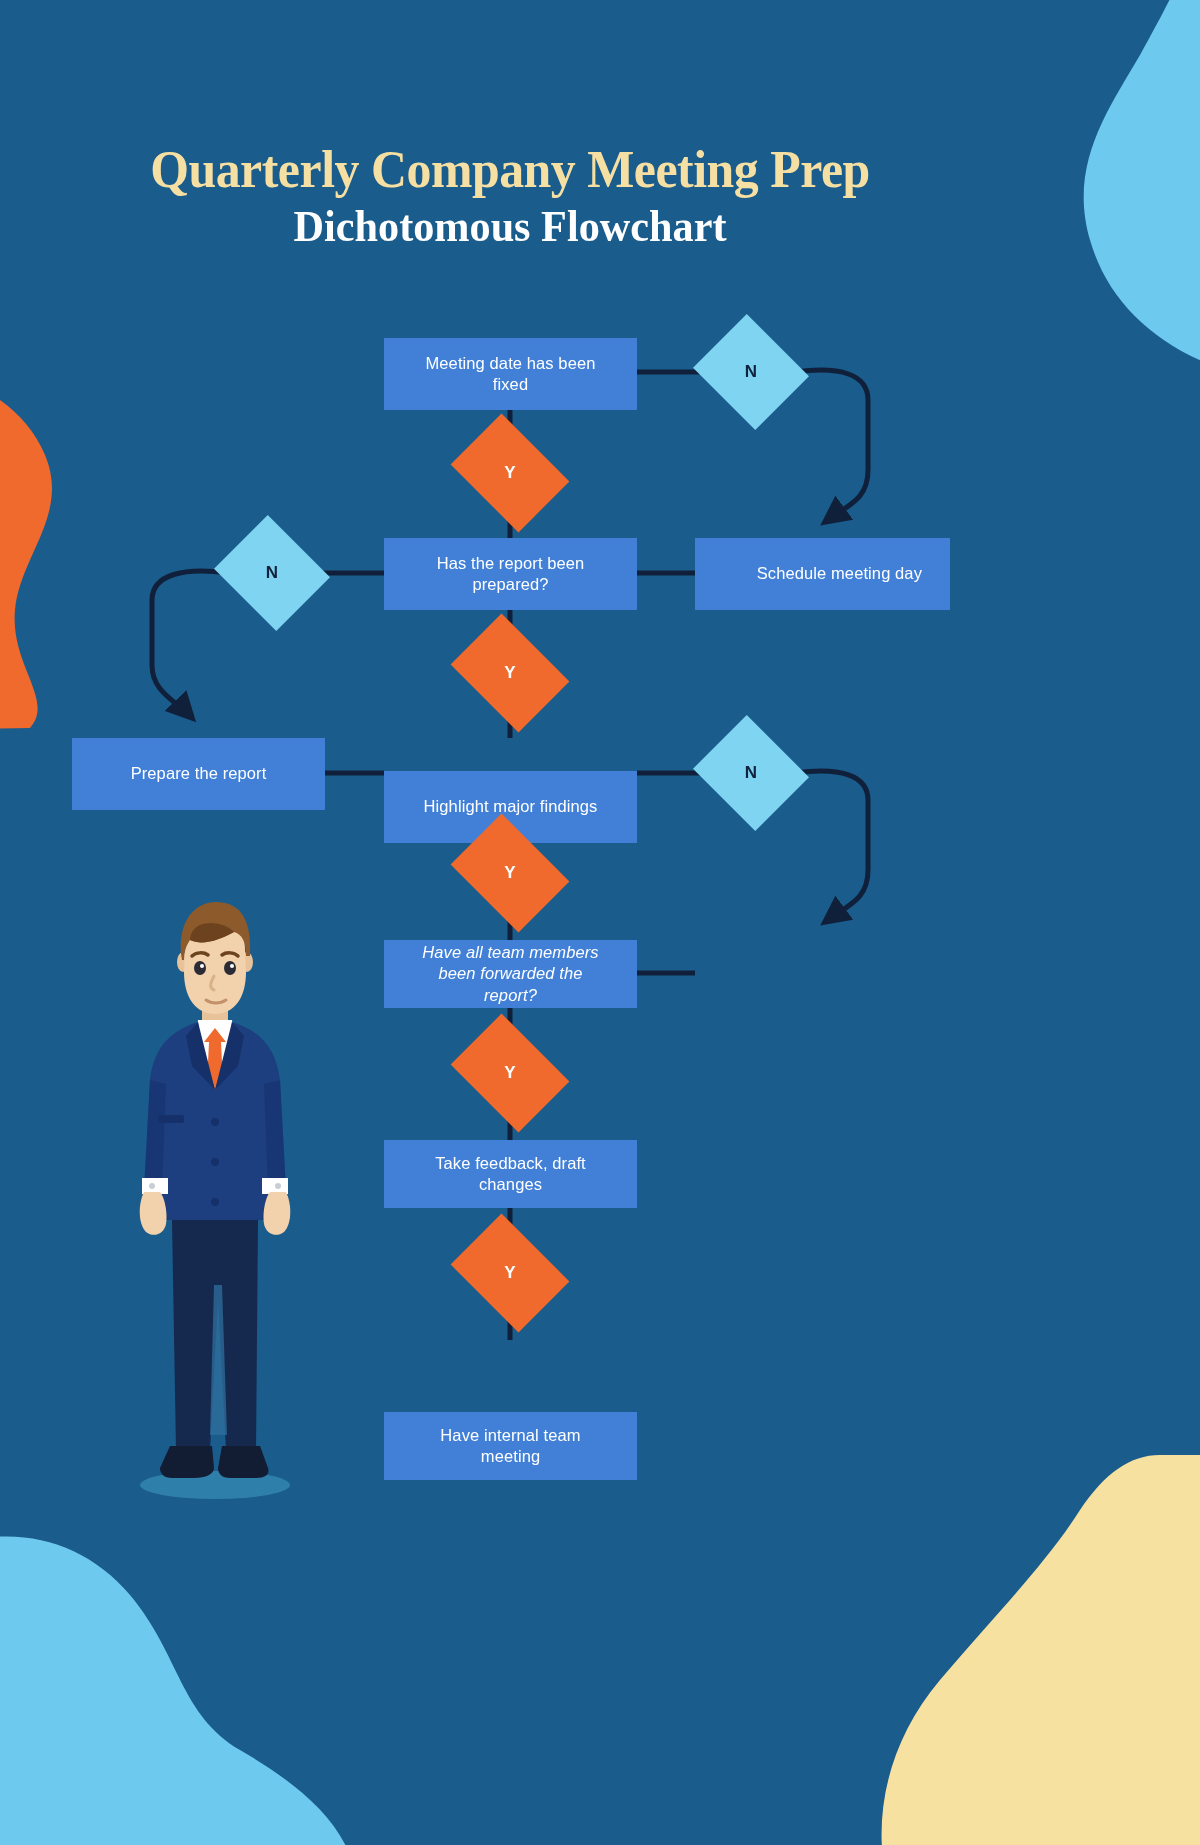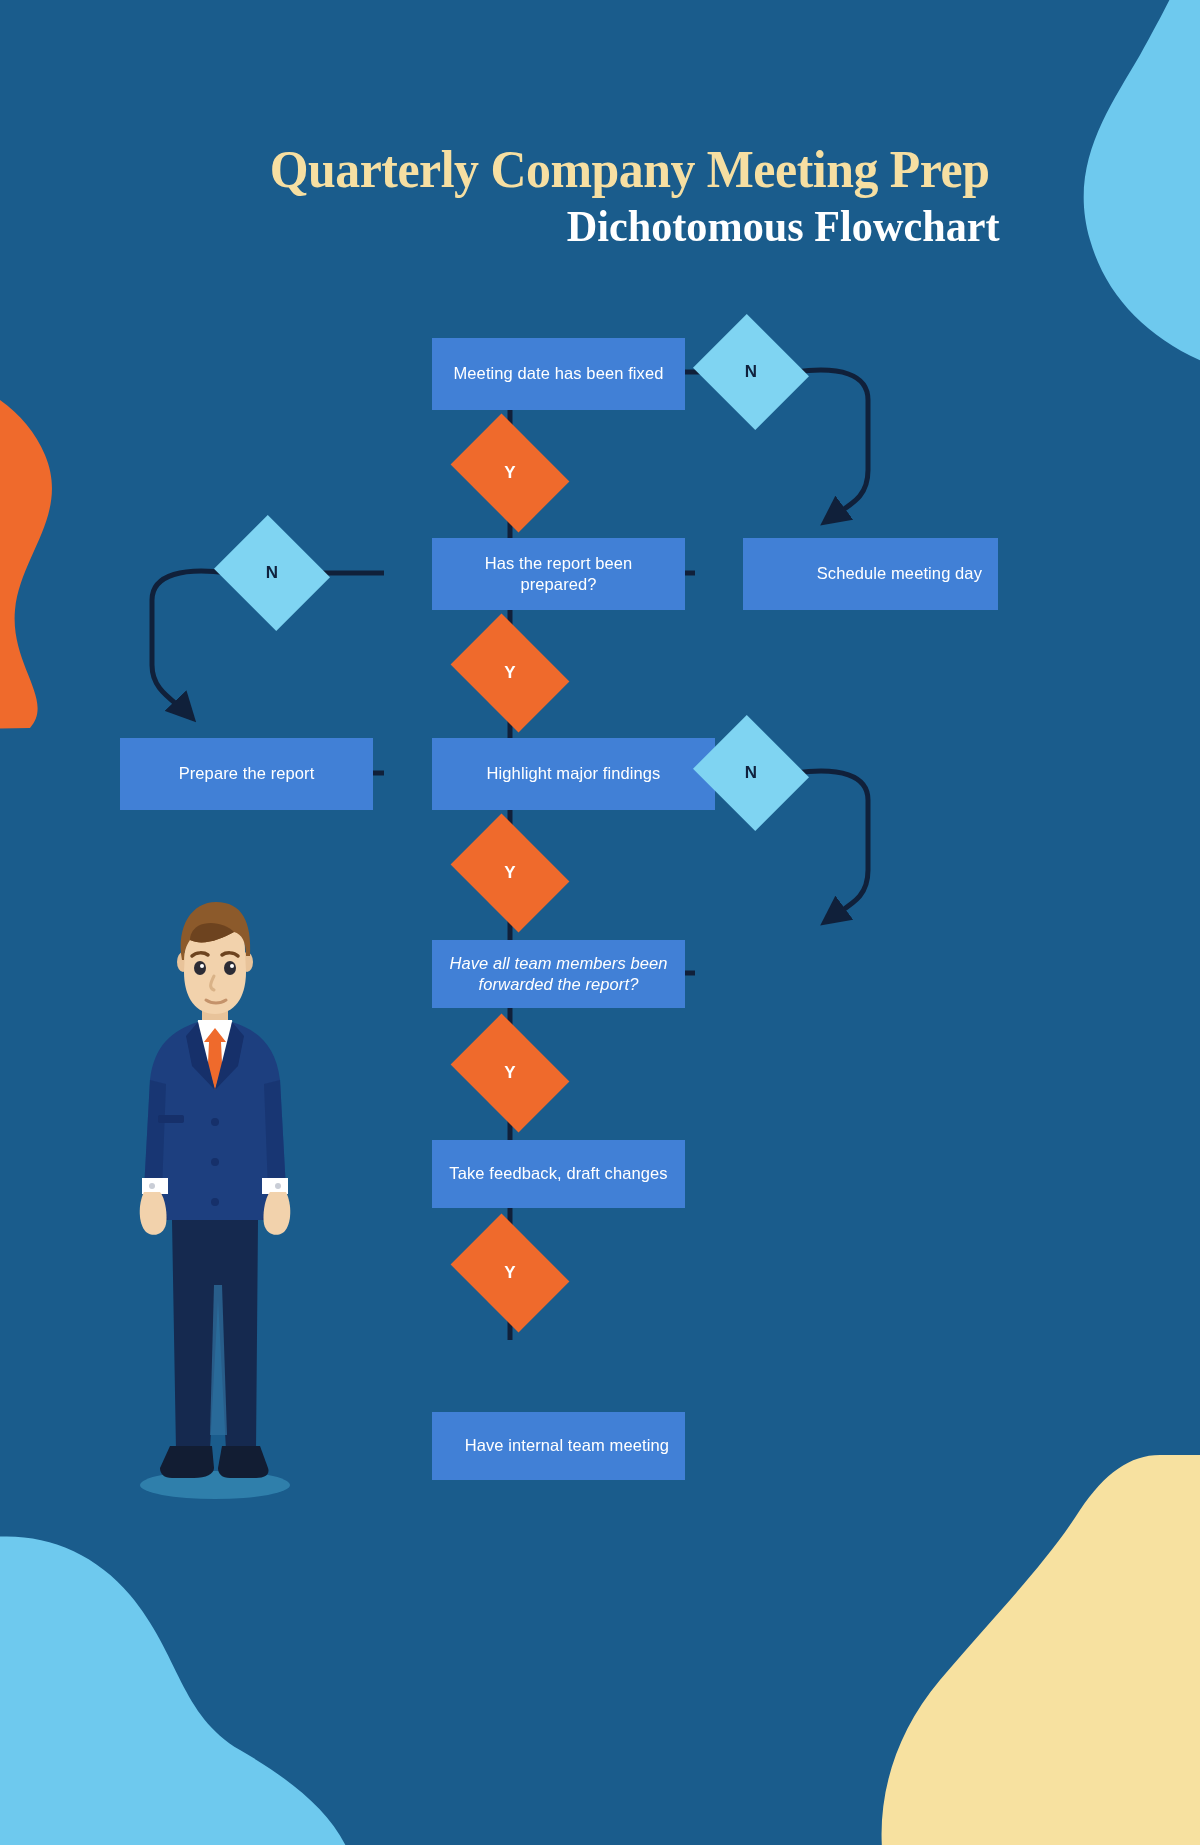--- a/index.html
+++ b/index.html
@@ -43,21 +43,21 @@
     width: 440px;
     height: 440px;
   }
 
   
   .title-wrap {
     position: absolute;
     top: 140px;
     left: 0;
     width: 1020px;
-    text-align: right;
+    text-align: center;
   }
   .title-main {
     font-family: "Liberation Serif", "DejaVu Serif", serif;
     font-weight: bold;
     font-size: 53px;
     letter-spacing: -0.5px;
     color: #f6dfa2;
     margin: 0;
     line-height: 1.12;
     transform: scaleX(0.94);
@@ -79,24 +79,23 @@
   .node {
     position: absolute;
     background: #4180d6;
     color: #ffffff;
     display: flex;
     align-items: center;
     justify-content: center;
     text-align: center;
     font-size: 16.5px;
     line-height: 1.3;
-    padding: 4px 16px;
+    padding: 4px 28px;
     box-sizing: border-box;
     letter-spacing: 0.1px;
-    margin-left: 48px;
   }
   .diamond {
     position: absolute;
     display: flex;
     align-items: center;
     justify-content: center;
     color: #ffffff;
     font-size: 17px;
     font-weight: bold;
   }
@@ -231,21 +230,21 @@
 
     <div class="diamond yes" style="left:462px; top:637px; width:96px; height:72px;">
       <span class="shape"></span>
       <span class="lbl">Y</span>
     </div>
 
     <div class="node" style="left:72px; top:738px; width:253px; height:72px;">
       <span>Prepare the report</span>
     </div>
 
-    <div class="node" style="left:384px; top:738px; width:283px; height:72px;justify-content:center;">
+    <div class="node" style="left:384px; top:771px; width:253px; height:72px;justify-content:center;">
       <span>Highlight major findings</span>
     </div>
 
     <div class="diamond no" style="left:707px; top:735px; width:88px; height:76px;">
       <span class="shape"></span>
       <span class="lbl">N</span>
     </div>
 
     <div class="diamond yes" style="left:462px; top:837px; width:96px; height:72px;">
       <span class="shape"></span>

